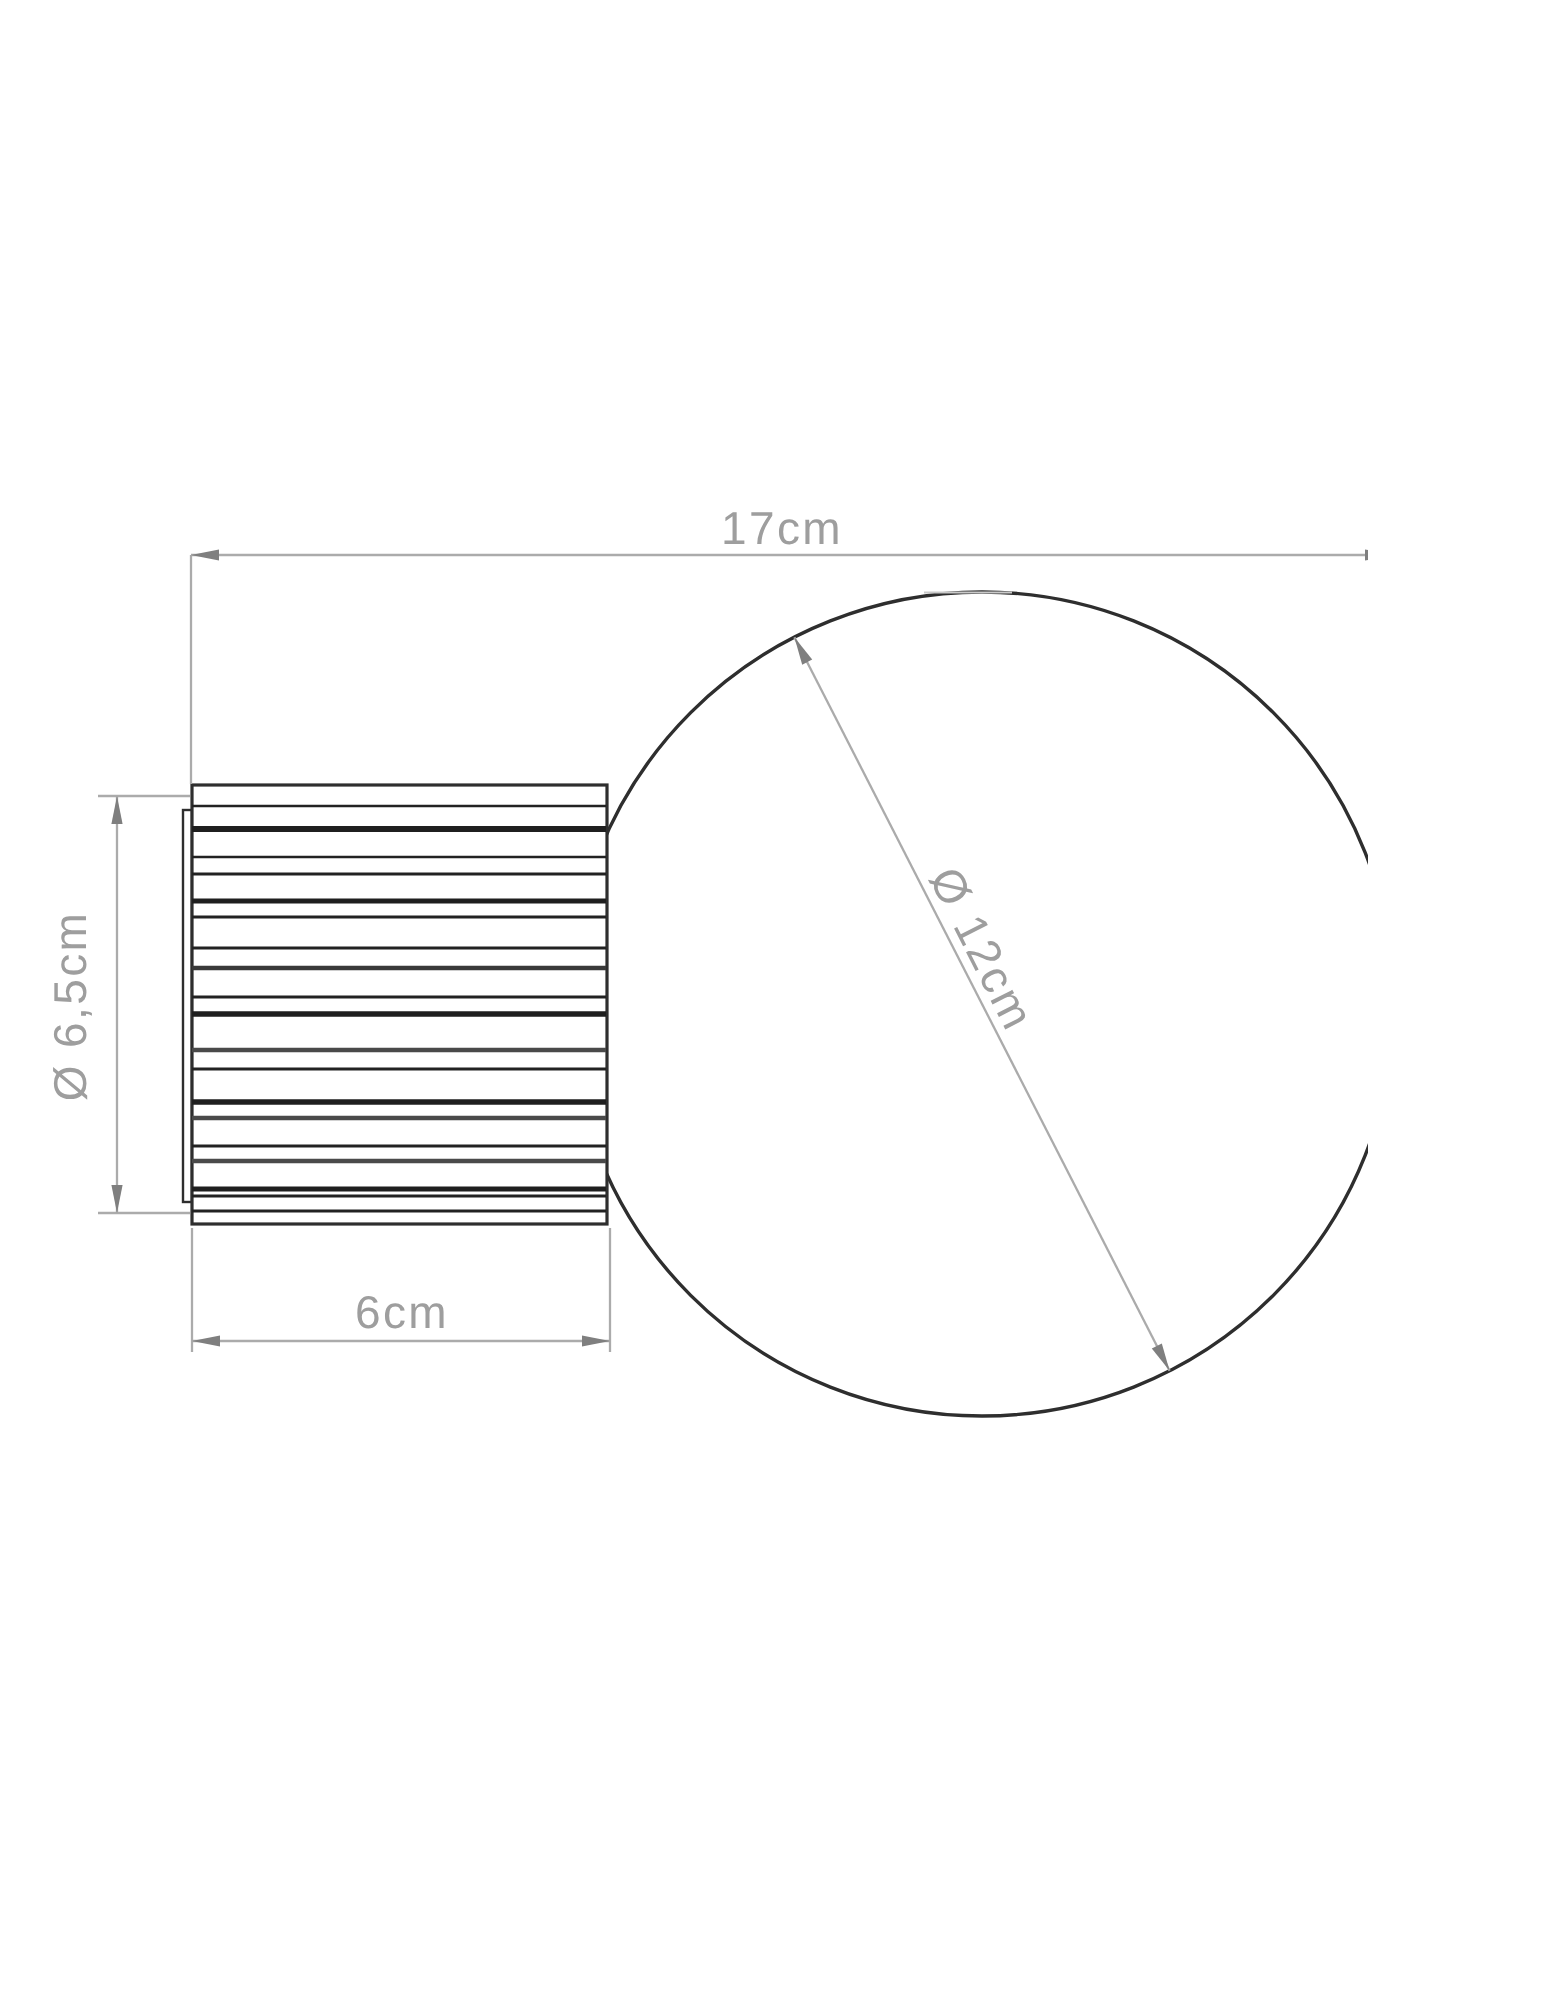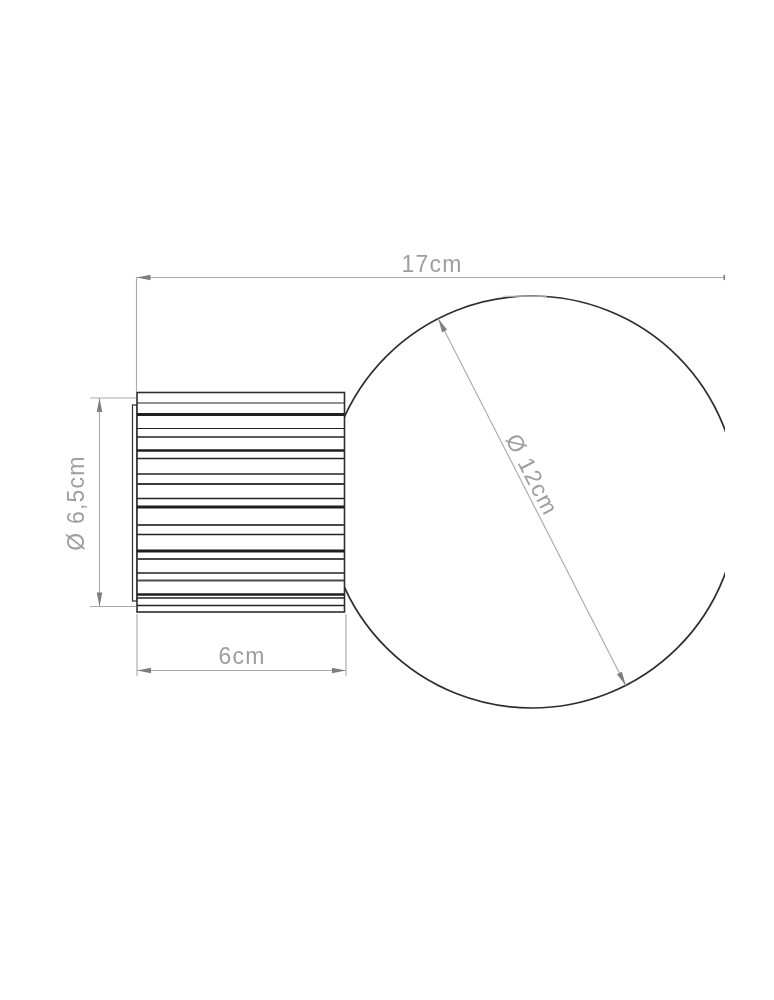--- a/index.html
+++ b/index.html
@@ -1,16 +1,16 @@
 <!DOCTYPE html>
 <html style="--background: #ffffff; --drawing-line: #2e2e2e; --dimension-line: #ababab; --arrow: #7f7f7f; --label-text: #9e9e9e; --faint-mark: #c9c9c9;"><head>
 <meta charset="utf-8">
 <style>
   html,body{margin:0;padding:0;background:#fff;}
-  .page{position:relative;width:684px;height:1000px;background:var(--background,#fff);overflow:hidden;margin-left:41px;}
+  .page{position:relative;width:684px;height:1000px;background:var(--background,#fff);overflow:hidden;}
   svg{display:block;}
   .draw{stroke:var(--drawing-line,#2e2e2e);fill:none;}
   .draw-filled{stroke:var(--drawing-line,#2e2e2e);fill:#ffffff;}
   .dim-line{stroke:var(--dimension-line,#ababab);stroke-width:1.15;fill:none;}
   .dim-faint{stroke:var(--faint-mark,#c9c9c9);stroke-width:1;fill:none;}
   .arrow{fill:var(--arrow,#7f7f7f);stroke:none;}
   .dim-label{
     fill:var(--label-text,#9e9e9e);
     font-family:"Liberation Sans","DejaVu Sans",sans-serif;
     font-size:23px;

